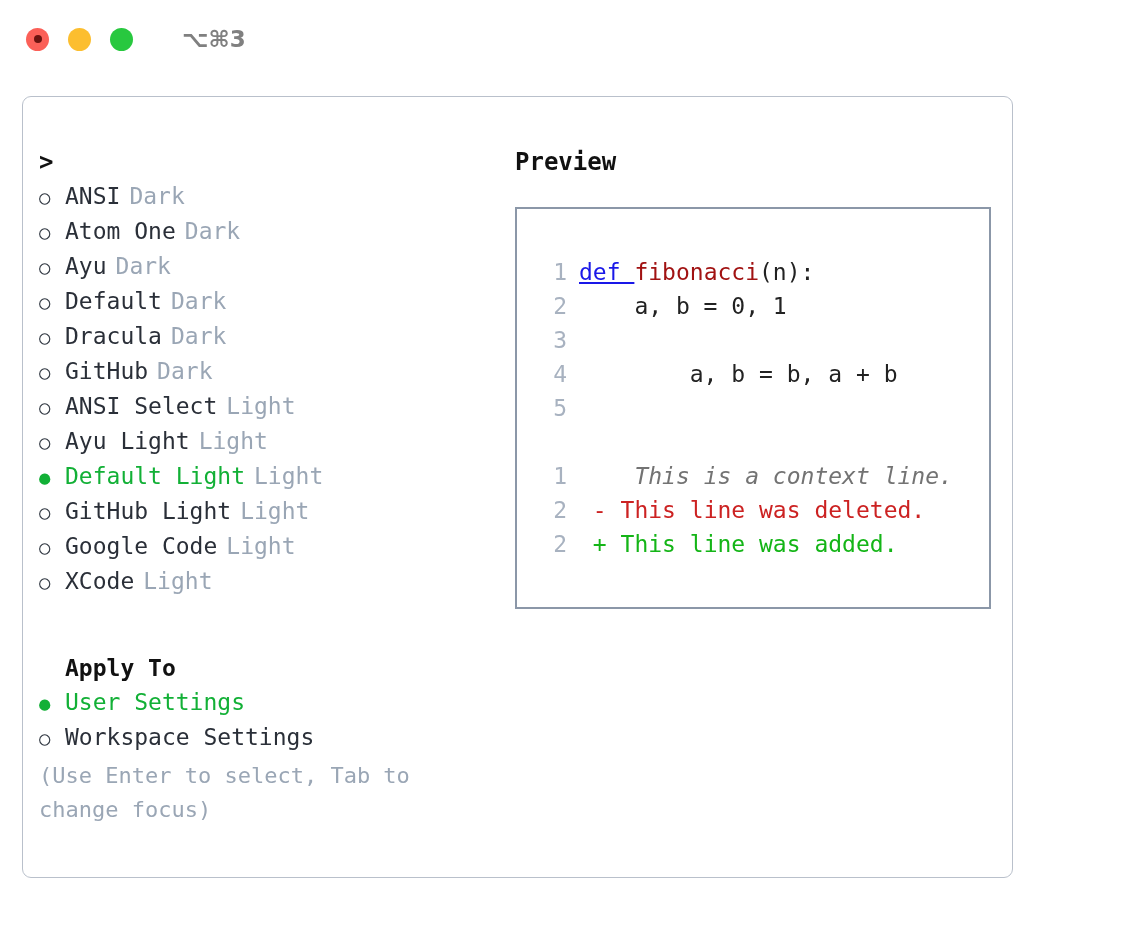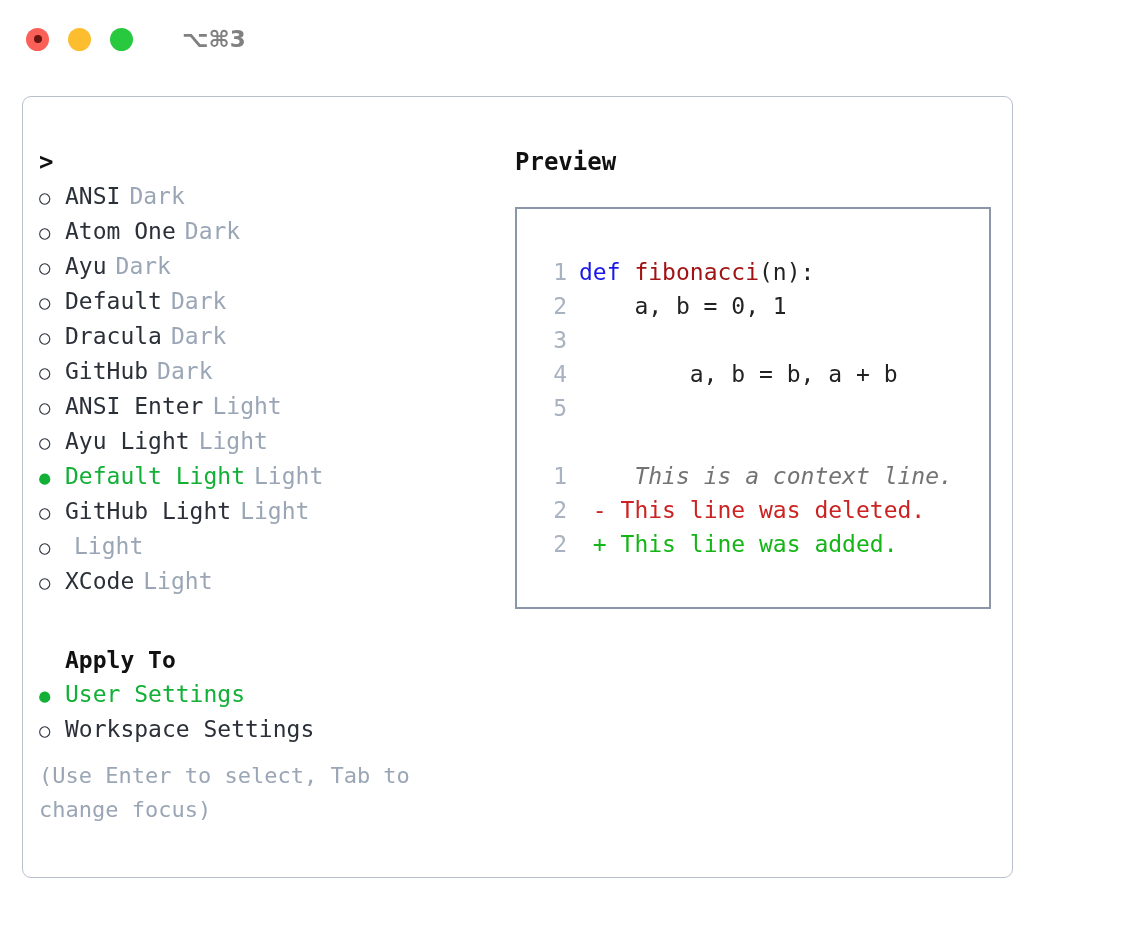--- a/index.html
+++ b/index.html
@@ -141,20 +141,21 @@
 
   .group-gap { height: 44px; }
 
   .group-heading {
     font-size: 23px;
     font-weight: bold;
     color: #111111;
     line-height: 34px;
     padding-left: 26px;
     white-space: pre;
+    margin-top: 8px;
   }
 
   #hint {
     position: absolute;
     left: 16px;
     top: 662px;
     width: 420px;
     font-size: 22px;
     line-height: 34px;
     color: #9aa6b5;
@@ -202,21 +203,21 @@
     white-space: pre;
   }
   .lno {
     display: inline-block;
     width: 34px;
     flex: 0 0 34px;
     text-align: right;
     color: #a8b2c0;
     margin-right: 12px;
   }
-  .kw  { color: #1a18e8; }
+  .kw  { color: #1a18e8; text-decoration: underline; }
   .fn  { color: #a11212; }
   .pl  { color: #222222; }
 
   .blank-line { height: 34px; }
 
   .diff-ctx  { color: #737373; font-style: italic; }
   .diff-del  { color: #cc2222; }
   .diff-add  { color: #14b517; }
 </style>
 </head>
@@ -242,25 +243,25 @@
           <span class="caret">&gt;</span>
         </div>
 
         <div id="theme-items">
             <div class="opt-row"><span class="bullet">○</span><span class="opt-label">ANSI</span><span class="opt-badge">Dark</span></div>
             <div class="opt-row"><span class="bullet">○</span><span class="opt-label">Atom One</span><span class="opt-badge">Dark</span></div>
             <div class="opt-row"><span class="bullet">○</span><span class="opt-label">Ayu</span><span class="opt-badge">Dark</span></div>
             <div class="opt-row"><span class="bullet">○</span><span class="opt-label">Default</span><span class="opt-badge">Dark</span></div>
             <div class="opt-row"><span class="bullet">○</span><span class="opt-label">Dracula</span><span class="opt-badge">Dark</span></div>
             <div class="opt-row"><span class="bullet">○</span><span class="opt-label">GitHub</span><span class="opt-badge">Dark</span></div>
-            <div class="opt-row"><span class="bullet">○</span><span class="opt-label">ANSI Enter</span><span class="opt-badge">Light</span></div>
+            <div class="opt-row"><span class="bullet">○</span><span class="opt-label">ANSI Select</span><span class="opt-badge">Light</span></div>
             <div class="opt-row"><span class="bullet">○</span><span class="opt-label">Ayu Light</span><span class="opt-badge">Light</span></div>
             <div class="opt-row selected"><span class="bullet on">●</span><span class="opt-label">Default Light</span><span class="opt-badge">Light</span></div>
             <div class="opt-row"><span class="bullet">○</span><span class="opt-label">GitHub Light</span><span class="opt-badge">Light</span></div>
-            <div class="opt-row"><span class="bullet">○</span><span class="opt-badge">Light</span></div>
+            <div class="opt-row"><span class="bullet">○</span><span class="opt-label">Google Code</span><span class="opt-badge">Light</span></div>
             <div class="opt-row"><span class="bullet">○</span><span class="opt-label">XCode</span><span class="opt-badge">Light</span></div>
           </div>
 
         <div class="group-gap"></div>
 
         <div class="group-heading">Apply To</div>
 
         <div id="apply-items">
             <div class="opt-row selected"><span class="bullet on">●</span><span class="opt-label">User Settings</span></div>
             <div class="opt-row"><span class="bullet">○</span><span class="opt-label">Workspace Settings</span></div>

